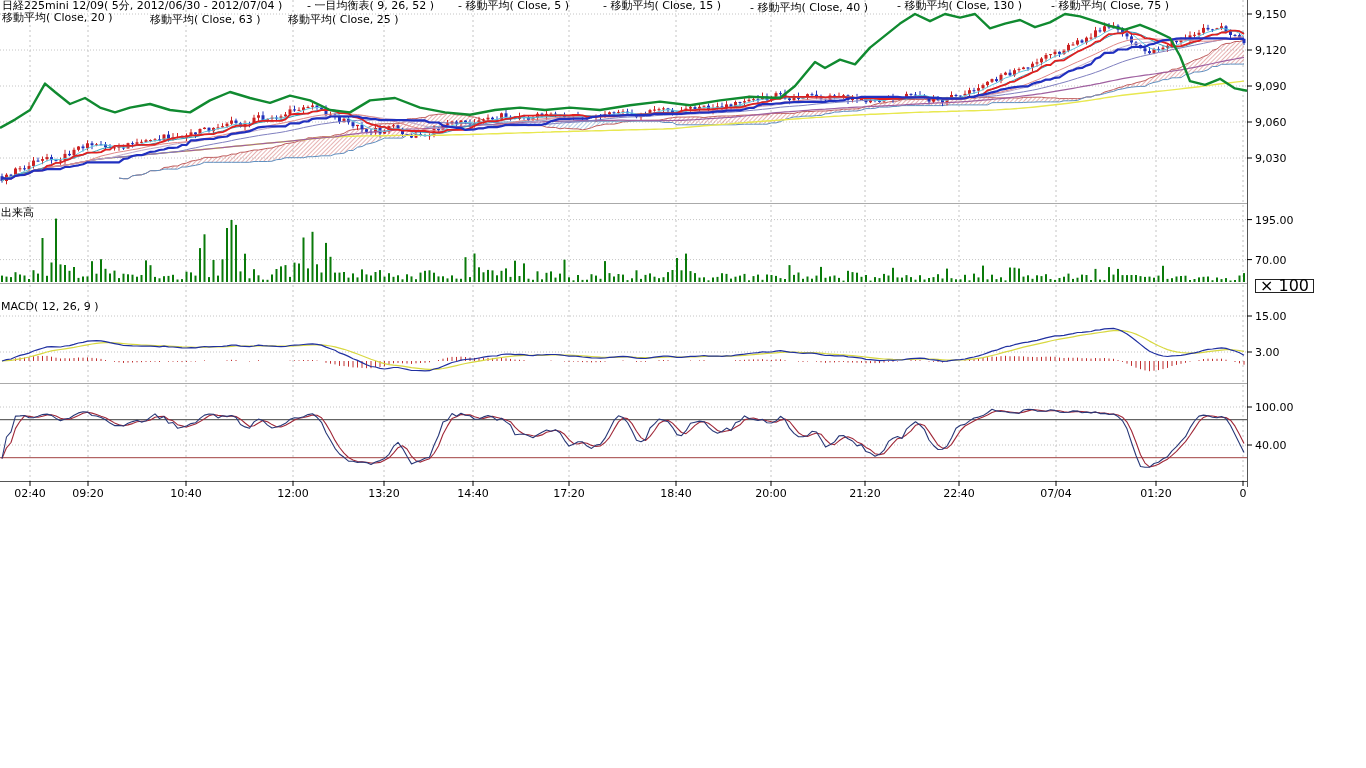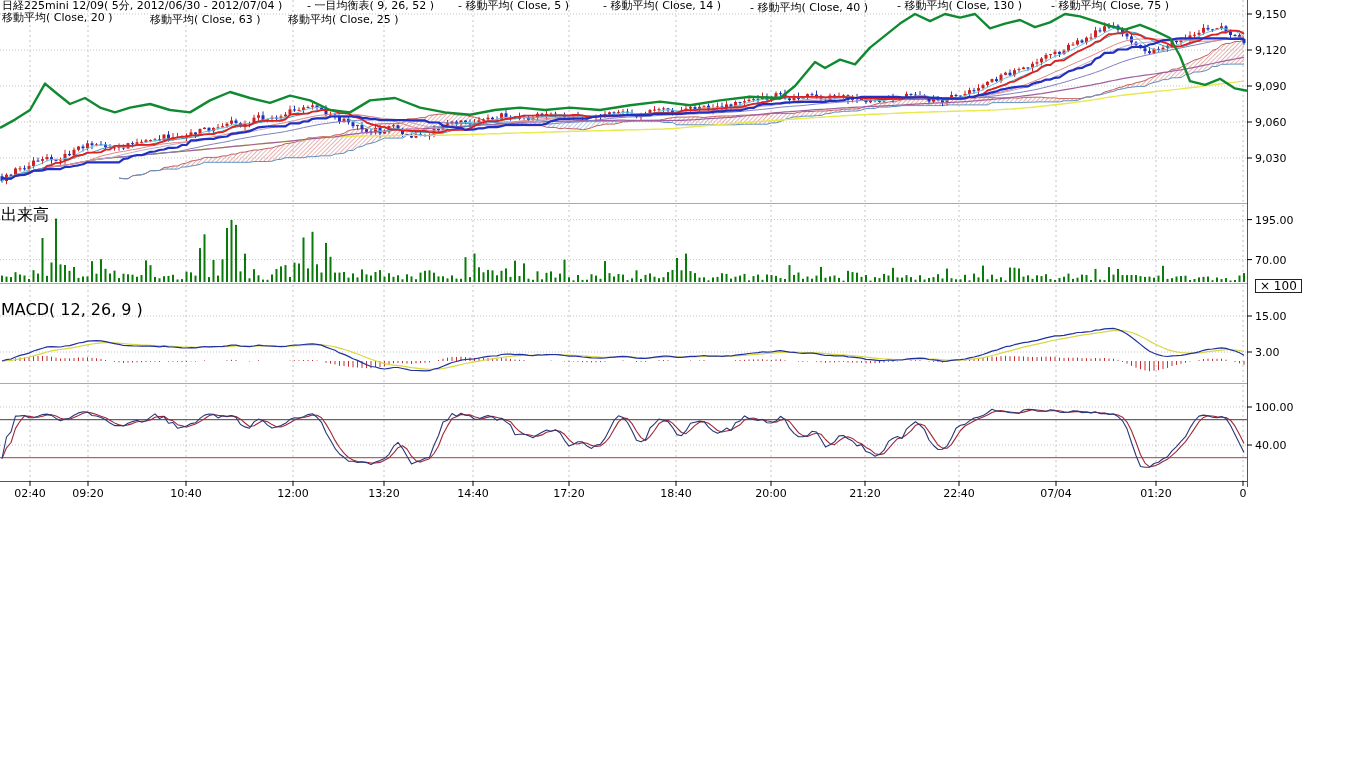--- a/index.html
+++ b/index.html
@@ -1,20 +1,20 @@
 <!DOCTYPE html>
 <html><head>
 <meta charset="utf-8">
 <style>
   html,body{margin:0;padding:0;background:#ffffff;font-family:"DejaVu Sans",sans-serif;}
   .screen{position:relative;width:1366px;height:768px;background:#fff;overflow:hidden;}
   #chart{position:absolute;left:0;top:0;z-index:1;}
   .hdr-item{position:absolute;font-size:11px;color:#000;white-space:pre;z-index:3;line-height:12px;}
-  .ptitle{position:absolute;font-size:16px;color:#000;z-index:3;white-space:pre;}
-  .multbox{position:absolute;left:1255px;top:279px;border:1px solid #222;font-size:12px;line-height:12px;padding:0 4px;background:#fff;color:#000;z-index:3;}
+  .ptitle{position:absolute;font-size:11px;color:#000;z-index:3;white-space:pre;}
+  .multbox{position:absolute;left:1255px;top:279px;border:1px solid #222;font-size:16px;line-height:12px;padding:0 4px;background:#fff;color:#000;z-index:3;}
 </style>
 </head>
 <body>
 
 <div class="screen">
 
   <svg id="chart" width="1320" height="510">
       <defs>
         <pattern id="hr" width="3" height="3" patternUnits="userSpaceOnUse" patternTransform="rotate(45)">
           <line x1="0" y1="0" x2="0" y2="3" stroke="#d06868" stroke-width="1"></line>
@@ -1441,21 +1441,21 @@
         <text x="1156" y="497" font-size="11" fill="#000000" text-anchor="middle" font-family="DejaVu Sans, sans-serif">01:20</text>
         <line x1="1243" y1="481" x2="1243" y2="486" stroke="#000000"></line>
         <text x="1243" y="497" font-size="11" fill="#000000" text-anchor="middle" font-family="DejaVu Sans, sans-serif">0</text>
       </g>
     </svg>
 
   <div>
     <span class="hdr-item" style="left:2px;top:0px">日経225mini 12/09( 5分, 2012/06/30 - 2012/07/04 )</span>
     <span class="hdr-item" style="left:307px;top:0px">- 一目均衡表( 9, 26, 52 )</span>
     <span class="hdr-item" style="left:458px;top:0px">- 移動平均( Close, 5 )</span>
-    <span class="hdr-item" style="left:603px;top:0px">- 移動平均( Close, 14 )</span>
+    <span class="hdr-item" style="left:603px;top:0px">- 移動平均( Close, 15 )</span>
     <span class="hdr-item" style="left:750px;top:2px">- 移動平均( Close, 40 )</span>
     <span class="hdr-item" style="left:897px;top:0px">- 移動平均( Close, 130 )</span>
     <span class="hdr-item" style="left:1051px;top:0px">- 移動平均( Close, 75 )</span>
     <span class="hdr-item" style="left:2px;top:12px">移動平均( Close, 20 )</span>
     <span class="hdr-item" style="left:150px;top:14px">移動平均( Close, 63 )</span>
     <span class="hdr-item" style="left:288px;top:14px">移動平均( Close, 25 )</span>
   </div>
 
   <div class="ptitle" style="left:1px;top:205px">出来高</div>
   <div class="ptitle" style="left:1px;top:300px">MACD( 12, 26, 9 )</div>

